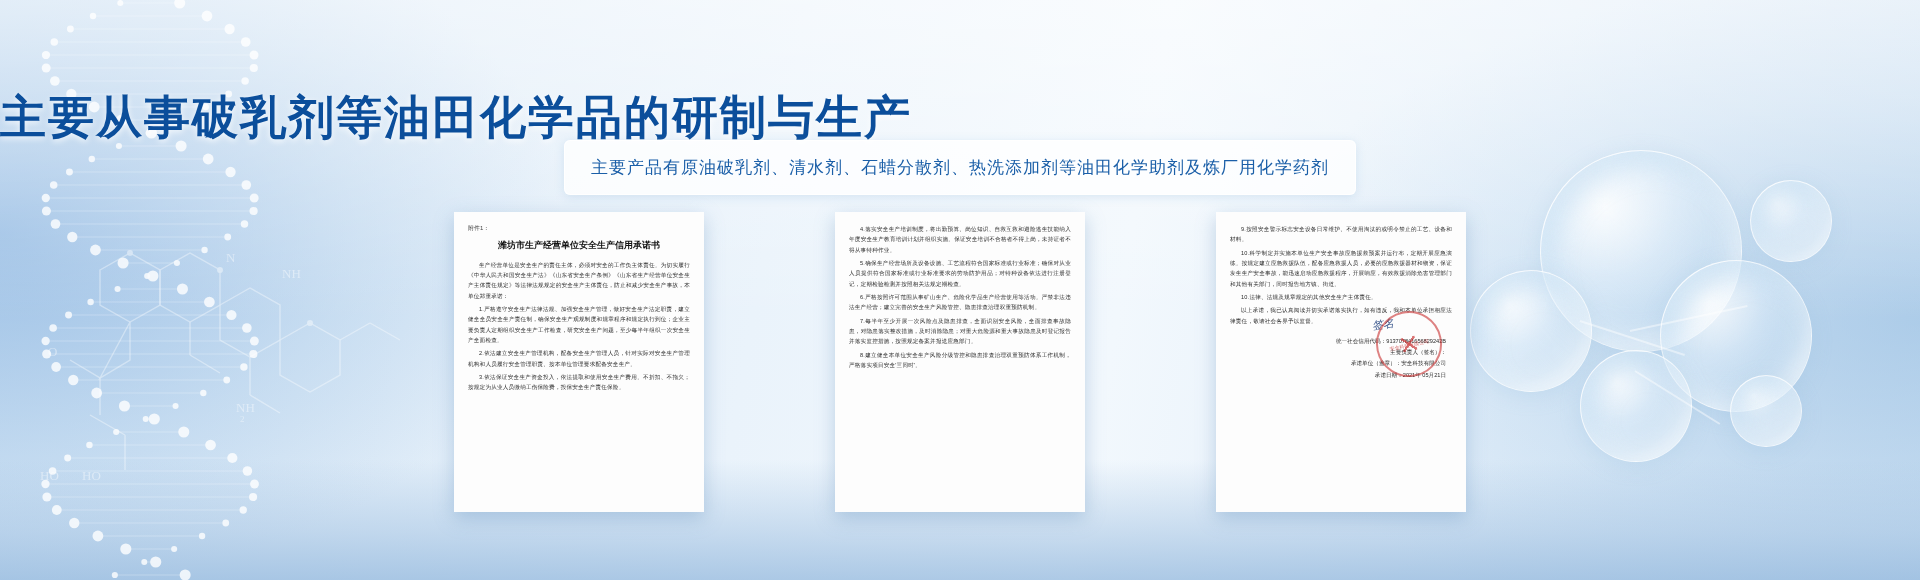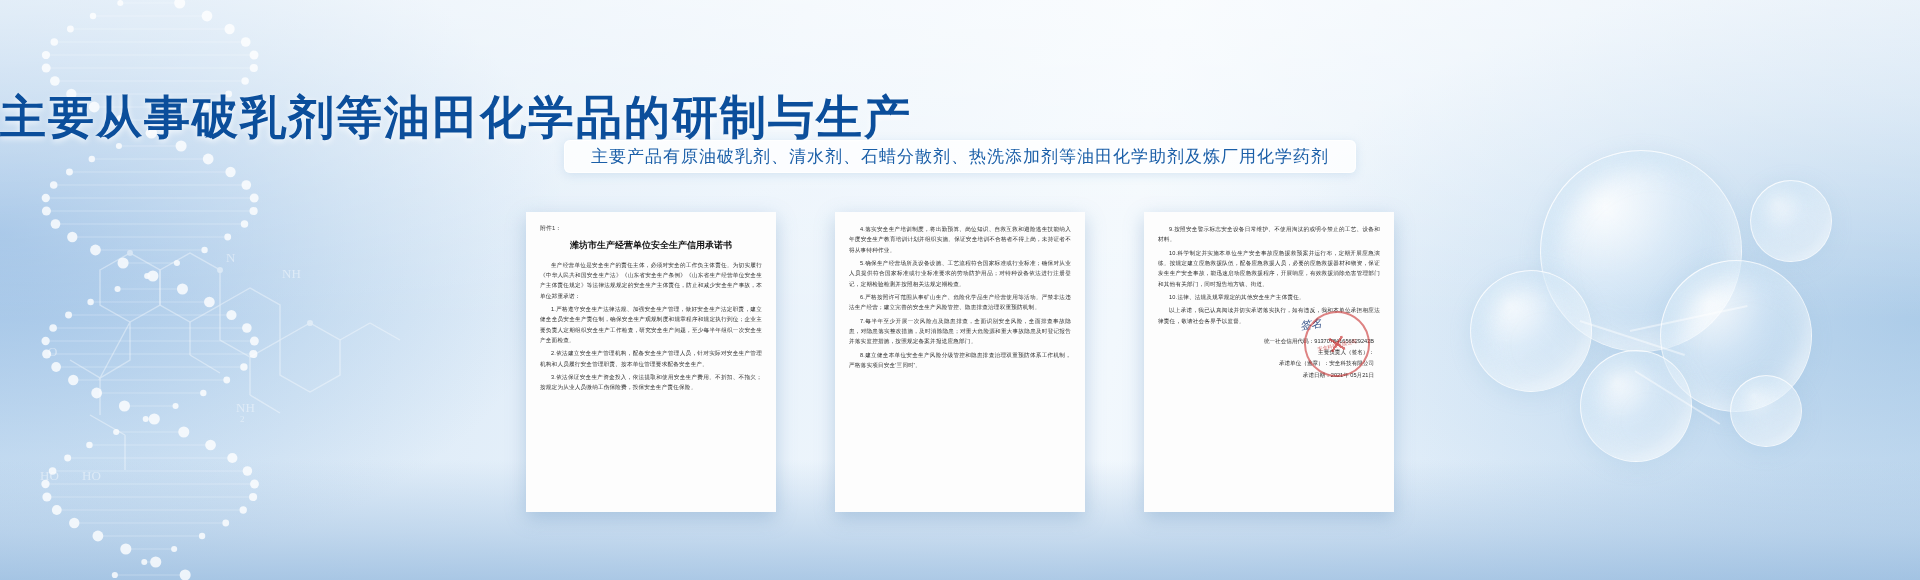--- a/index.html
+++ b/index.html
@@ -98,35 +98,35 @@
     position: absolute;
     left: 0; right: 0; top: 140px;
     display: flex;
     justify-content: center;
     z-index: 5;
   }
   .subline {
     background: rgba(255,255,255,0.78);
     border: 1px solid rgba(255,255,255,0.95);
     border-radius: 6px;
-    padding: 4px 26px;
+    padding: 15px 26px;
     font-size: 17px;
     color: #1b5fa8;
     letter-spacing: 1px;
     box-shadow: 0 2px 10px rgba(130,175,215,0.25);
     white-space: nowrap;
   }
 
   
   .docs {
     position: absolute;
     left: 50%;
     transform: translateX(-50%);
     top: 212px;
-    width: 868px;
+    width: 1012px;
     height: 300px;
     display: flex;
     justify-content: space-between;
     z-index: 4;
   }
   .sheet {
     position: relative;
     width: 250px;
     height: 300px;
     background: #fdfdfd;

